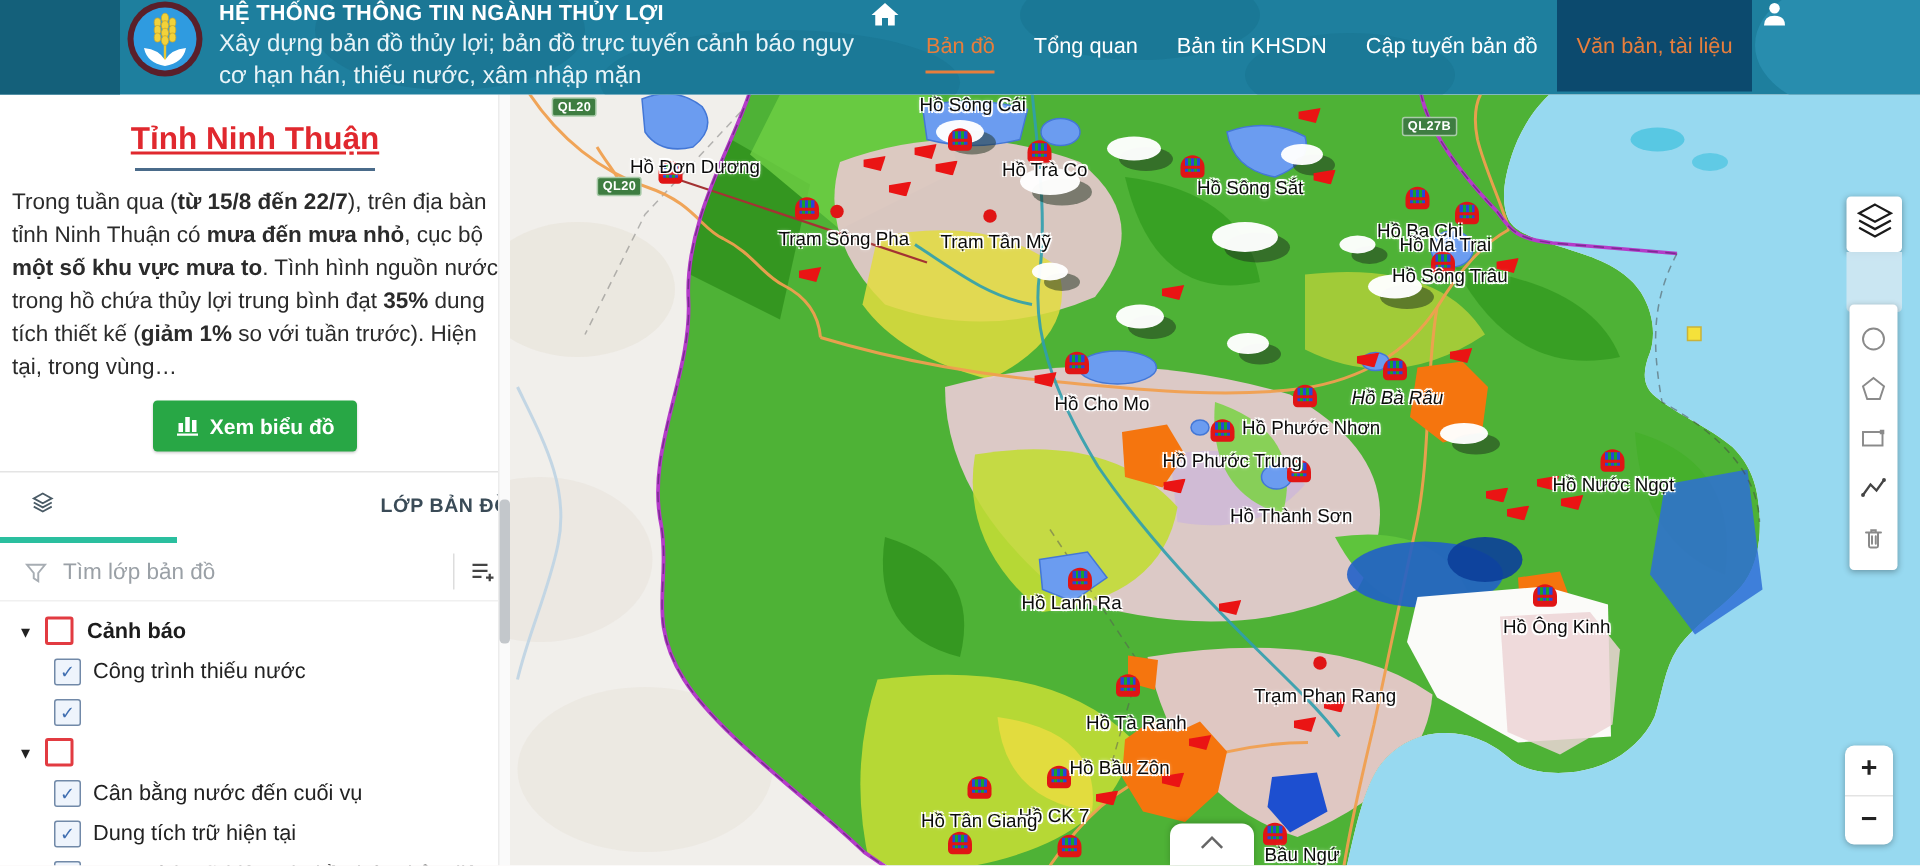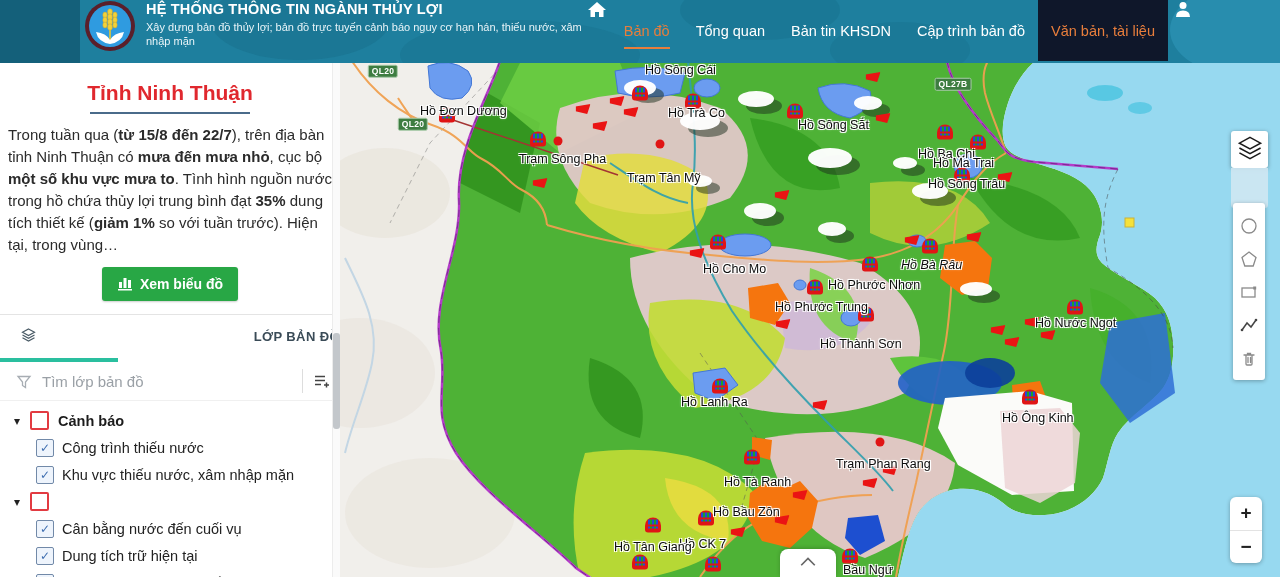--- a/index.html
+++ b/index.html
@@ -7,30 +7,30 @@
   .app{position:relative;width:1280px;height:577px;overflow:hidden;}
 
   
   header{position:absolute;left:0;top:0;width:1280px;height:63px;background:#1e7f9e;
     display:flex;align-items:flex-start;z-index:30;}
   .hdr-dark{position:absolute;left:0;top:0;width:80px;height:63px;background:#14607a;}
   .hdr-decor{position:absolute;left:0;top:0;width:1280px;height:63px;pointer-events:none;}
   .logo{position:relative;margin-left:84px;width:52px;height:52px;flex:0 0 auto;}
   .hdr-text{position:relative;margin-left:10px;max-width:445px;}
   .hdr-title{color:#fff;font-weight:bold;font-size:14.5px;letter-spacing:.2px;line-height:1.25;}
-  .hdr-sub{color:#e8f4f8;font-size:11px;line-height:1.3;margin-top:2px;}
+  .hdr-sub{color:#e8f4f8;font-size:16px;line-height:1.3;margin-top:2px;}
   .hdr-spacer{flex:1;}
   .home-ic{position:relative;margin-right:4px;display:flex;align-items:center;cursor:pointer;}
   nav{position:relative;display:flex;align-items:stretch;height:61px;}
   .nav-item{display:flex;align-items:center;padding:0 13px;color:#fff;font-size:14.5px;
     cursor:pointer;position:relative;white-space:nowrap;}
   .nav-item.active{color:#e87e3c;}
   .nav-item.active::after{content:"";position:absolute;left:13px;right:13px;bottom:12px;
     height:2px;background:#e87e3c;}
-  .nav-item.highlighted{background:#0f172a;color:#e87e3c;}
+  .nav-item.highlighted{background:#0c4a6e;color:#e87e3c;}
   .user-ic{position:relative;display:flex;align-items:center;margin:0 88px 0 6px;cursor:pointer;}
 
   
   .map-area{position:absolute;left:0;top:63px;width:1280px;height:514px;overflow:hidden;z-index:1;}
   .terrain{position:absolute;left:0;top:0;}
   .markers{position:absolute;left:0;top:0;width:1280px;height:514px;pointer-events:none;}
   .map-label{position:absolute;font-size:12.5px;color:#0b0b0b;white-space:nowrap;
     text-shadow:1px 1px 0 #fff,-1px -1px 0 #fff,1px -1px 0 #fff,-1px 1px 0 #fff,0 0 3px #fff;}
   .road-badge{position:absolute;transform:translate(-50%,-50%);background:#3e7d41;color:#fff;
     font-size:8.5px;font-weight:bold;padding:1px 3px;border-radius:2px;border:1px solid #a9cba9;
@@ -62,21 +62,21 @@
   .expand-btn{position:absolute;left:780px;top:486px;width:56px;height:28px;background:#fff;
     border-radius:8px 8px 0 0;box-shadow:0 -1px 4px rgba(0,0,0,.2);display:flex;align-items:center;
     justify-content:center;cursor:pointer;}
 
   
   aside{position:absolute;left:0;top:63px;width:340px;height:514px;background:#fff;z-index:20;
     overflow:hidden;}
   .sb-track{position:absolute;right:0;top:0;width:7px;height:514px;background:#fafafa;
     border-left:1px solid #ececec;}
   .sb-thumb{position:absolute;right:0;top:270px;width:7px;height:96px;background:#c3c7cb;border-radius:3px;}
-  .prov-title{margin-top:18px;text-align:center;color:#e0282e;font-size:21px;font-weight:bold;}
+  .prov-title{margin-top:18px;text-align:center;color:#e0282e;font-size:21px;font-weight:bold;text-decoration:underline;}
   .prov-underline{width:160px;height:2px;background:#4a6b8a;margin:7px auto 10px auto;}
   .summary{margin:0 8px;font-size:15px;line-height:1.47;color:#2b2b2b;}
   .chart-btn{display:flex;align-items:center;gap:7px;margin:11px auto 0 auto;background:#28a745;
     color:#fff;font-size:14px;font-weight:bold;border:none;border-radius:3px;padding:7px 15px;
     cursor:pointer;box-shadow:0 1px 2px rgba(0,0,0,.2);}
   .sb-divider{height:1px;background:#e4e4e4;margin-top:13px;}
   .panel-head{display:flex;align-items:center;gap:8px;margin:12px 0 12px 20px;color:#3a4b57;
     font-size:13px;font-weight:bold;letter-spacing:.4px;justify-content:space-between;}
   .panel-bar{width:118px;height:4px;background:#2abf9f;margin-top:10px;}
   .search-row{display:flex;align-items:center;height:38px;border-bottom:1px solid #f0f0f0;}
@@ -267,24 +267,24 @@
         <div class="flag" style="left: 800px; top: 432px;"></div>
         <div class="flag" style="left: 782px; top: 457px;"></div>
         <div class="flag" style="left: 738px; top: 469px;"></div>
         <div class="rdot" style="left: 558px; top: 78px;"></div>
         <div class="rdot" style="left: 660px; top: 81px;"></div>
         <div class="rdot" style="left: 880px; top: 379px;"></div>
         <div class="road-badge" style="left: 383px; top: 8px;">QL20</div>
         <div class="road-badge" style="left: 413px; top: 61px;">QL20</div>
         <div class="road-badge" style="left: 953px; top: 21px;">QL27B</div>
         <div class="map-label" style="left: 420px; top: 41px;">Hồ Đơn Dương</div>
-        <div class="map-label" style="left: 613px; top: 0px; margin-left: 32px;">Hồ Sông Cái</div>
+        <div class="map-label" style="left: 613px; top: 0px;">Hồ Sông Cái</div>
         <div class="map-label" style="left: 668px; top: 43px;">Hồ Trà Co</div>
         <div class="map-label" style="left: 519px; top: 89px;">Trạm Sông Pha</div>
-        <div class="map-label" style="left: 627px; top: 108px; text-align: right;">Trạm Tân Mỹ</div>
+        <div class="map-label" style="left: 627px; top: 91px; text-align: right;">Trạm Tân Mỹ</div>
         <div class="map-label" style="left: 798px; top: 55px;">Hồ Sông Sắt</div>
         <div class="map-label" style="left: 918px; top: 84px;">Hồ Ba Chi</div>
         <div class="map-label" style="left: 933px; top: 93px;">Hồ Ma Trai</div>
         <div class="map-label" style="left: 928px; top: 114px;">Hồ Sông Trâu</div>
         <div class="map-label" style="left: 703px; top: 199px;">Hồ Cho Mo</div>
         <div class="map-label" style="left: 901px; top: 195px; font-style: italic;">Hồ Bà Râu</div>
         <div class="map-label" style="left: 828px; top: 215px;">Hồ Phước Nhơn</div>
         <div class="map-label" style="left: 775px; top: 237px;">Hồ Phước Trung</div>
         <div class="map-label" style="left: 820px; top: 274px;">Hồ Thành Sơn</div>
         <div class="map-label" style="left: 1035px; top: 253px;">Hồ Nước Ngọt</div>
@@ -390,21 +390,21 @@
     <div class="hdr-spacer"></div>
     <div class="home-ic">
       <svg width="20" height="18" viewBox="0 0 20 18">
           <path d="M10,2 L19,10 h-2.5 v7 h-4.5 v-5 h-4 v5 H3.5 v-7 H1 Z" fill="#fff"></path>
         </svg>
     </div>
     <nav id="main-nav">
         <div class="nav-item active">Bản đồ</div>
         <div class="nav-item ">Tổng quan</div>
         <div class="nav-item ">Bản tin KHSDN</div>
-        <div class="nav-item ">Cập trình bản đồ</div>
+        <div class="nav-item ">Cập tuyến bản đồ</div>
         <div class="nav-item highlighted">Văn bản, tài liệu</div>
       </nav>
     <div class="user-ic">
       <svg width="18" height="18" viewBox="0 0 18 18">
           <circle cx="9" cy="5.5" r="3.5" fill="#fff"></circle>
           <path d="M2,17 Q2,10.5 9,10.5 Q16,10.5 16,17 Z" fill="#fff"></path>
         </svg>
     </div>
   </header>
 
@@ -459,21 +459,20 @@
           <div class="caret">▾</div>
           <div class="cb group-cb"></div>
           <div class="">Cảnh báo</div>
         </div>
         <div class="t-row child">
           <div class="cb checked">✓</div>
           <div class="">Công trình thiếu nước</div>
         </div>
         <div class="t-row child">
           <div class="cb checked">✓</div>
-          <div class="">Khu vực thiếu nước, xâm nhập mặn</div>
         </div>
         <div class="t-row group">
           <div class="caret">▾</div>
           <div class="cb group-cb"></div>
         </div>
         <div class="t-row child">
           <div class="cb checked">✓</div>
           <div class="">Cân bằng nước đến cuối vụ</div>
         </div>
         <div class="t-row child">

